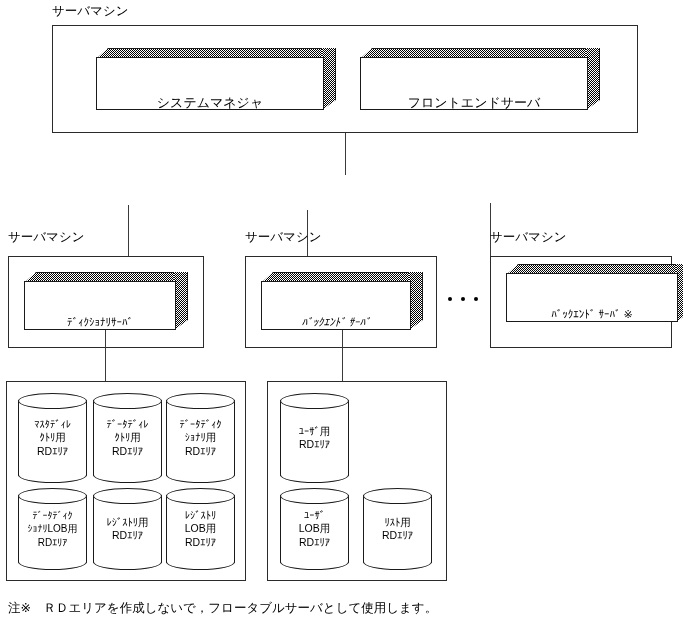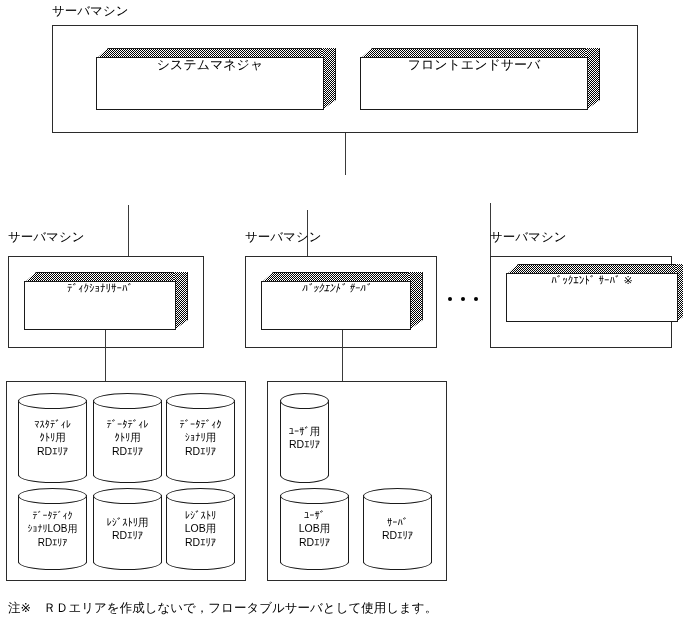--- a/index.html
+++ b/index.html
@@ -19,21 +19,21 @@
   }
   .machine-label{
     font-size:12.5px;line-height:14px;white-space:nowrap;color:#000;
   }
 
   
   .block{position:absolute;}
   .block .face{
     position:absolute;left:0;bottom:0;right:12px;top:9px;
     border:1px solid #1a1a1a;background:#fff;
-    display:flex;align-items:flex-start;justify-content:center;
+    display:flex;align-items:flex-end;justify-content:center;
     z-index:3;
   }
   .block .face span{
     font-size:11px;line-height:13px;white-space:nowrap;
     letter-spacing:0px;
   }
   .block .face span.fw{font-size:13px;}
   
   .block .top{
     position:absolute;left:0;top:0;width:100%;height:10px;
@@ -235,21 +235,21 @@
     <div class="bottom"></div>
     <div class="body"></div>
     <div class="cap"></div>
     <div class="txt">
       <i>ﾚｼﾞｽﾄﾘ</i>
       <i>LOB用</i>
       <i>RDｴﾘｱ</i>
     </div>
   </div>
 
-  <div class="cyl" style="left:280px;top:393px;width:49px;height:90px;">
+  <div class="cyl" style="left:280px;top:393px;width:69px;height:90px;">
     <div class="bottom"></div>
     <div class="body"></div>
     <div class="cap"></div>
     <div class="txt">
       <i>ﾕｰｻﾞ用</i>
       <i>RDｴﾘｱ</i>
     </div>
   </div>
 
   <div class="cyl" style="left:280px;top:488px;width:69px;height:82px;">
@@ -261,20 +261,20 @@
       <i>LOB用</i>
       <i>RDｴﾘｱ</i>
     </div>
   </div>
 
   <div class="cyl" style="left:363px;top:488px;width:69px;height:82px;">
     <div class="bottom"></div>
     <div class="body"></div>
     <div class="cap"></div>
     <div class="txt">
-      <i>ｻｰﾊﾞ</i>
+      <i>ﾘｽﾄ用</i>
       <i>RDｴﾘｱ</i>
     </div>
   </div>
 
   <div class="abs footnote" style="left:8px;top:600px;">注※　ＲＤエリアを作成しないで，フロータブルサーバとして使用します。</div>
 
 </div>
 
 </body></html>

